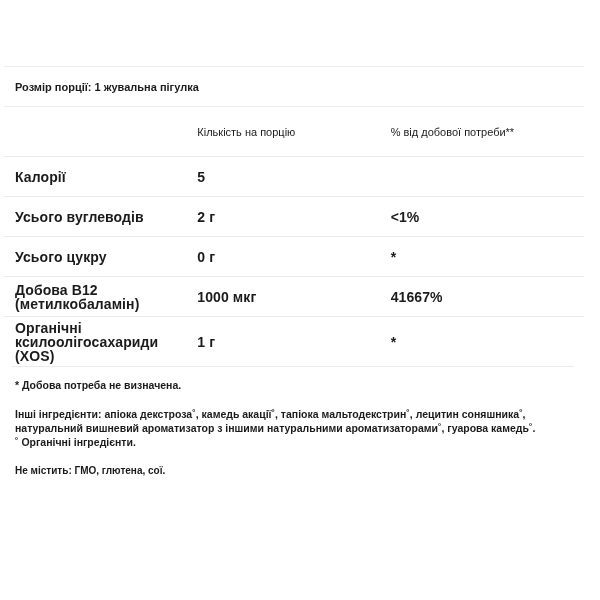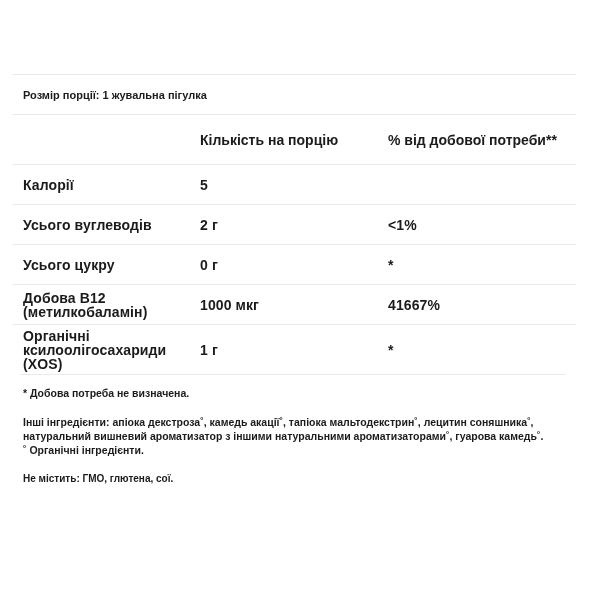--- a/index.html
+++ b/index.html
@@ -11,21 +11,21 @@
     width: 600px;
     height: 600px;
     font-family: "Liberation Sans", sans-serif;
     color: #1a1a1a;
     overflow: hidden;
   }
   .panel {
     width: 588px;
     height: 600px;
     box-sizing: border-box;
-    padding: 12px;
+    padding: 4px;
     position: relative;
   }
 
   
   .facts-table {
     width: 100%;
     border-collapse: collapse;
     table-layout: fixed;
   }
   .facts-table tr.divided > td,
@@ -52,22 +52,22 @@
   .row-pad {
     height: 39px;
   }
   .row-pad-tall {
     height: 49px;
   }
   .pad-left { padding-left: 11px; }
   .pad-left-col2 { padding-left: 0px; }
 
   .header-cell {
-    font-size: 14px;
-    font-weight: bold;
+    font-size: 11px;
+    font-weight: normal;
     color: #1b1b1b;
   }
 
   .lead-line {
     font-size: 11px;
     font-weight: bold;
     color: #1b1b1b;
     padding-left: 11px;
   }
 

